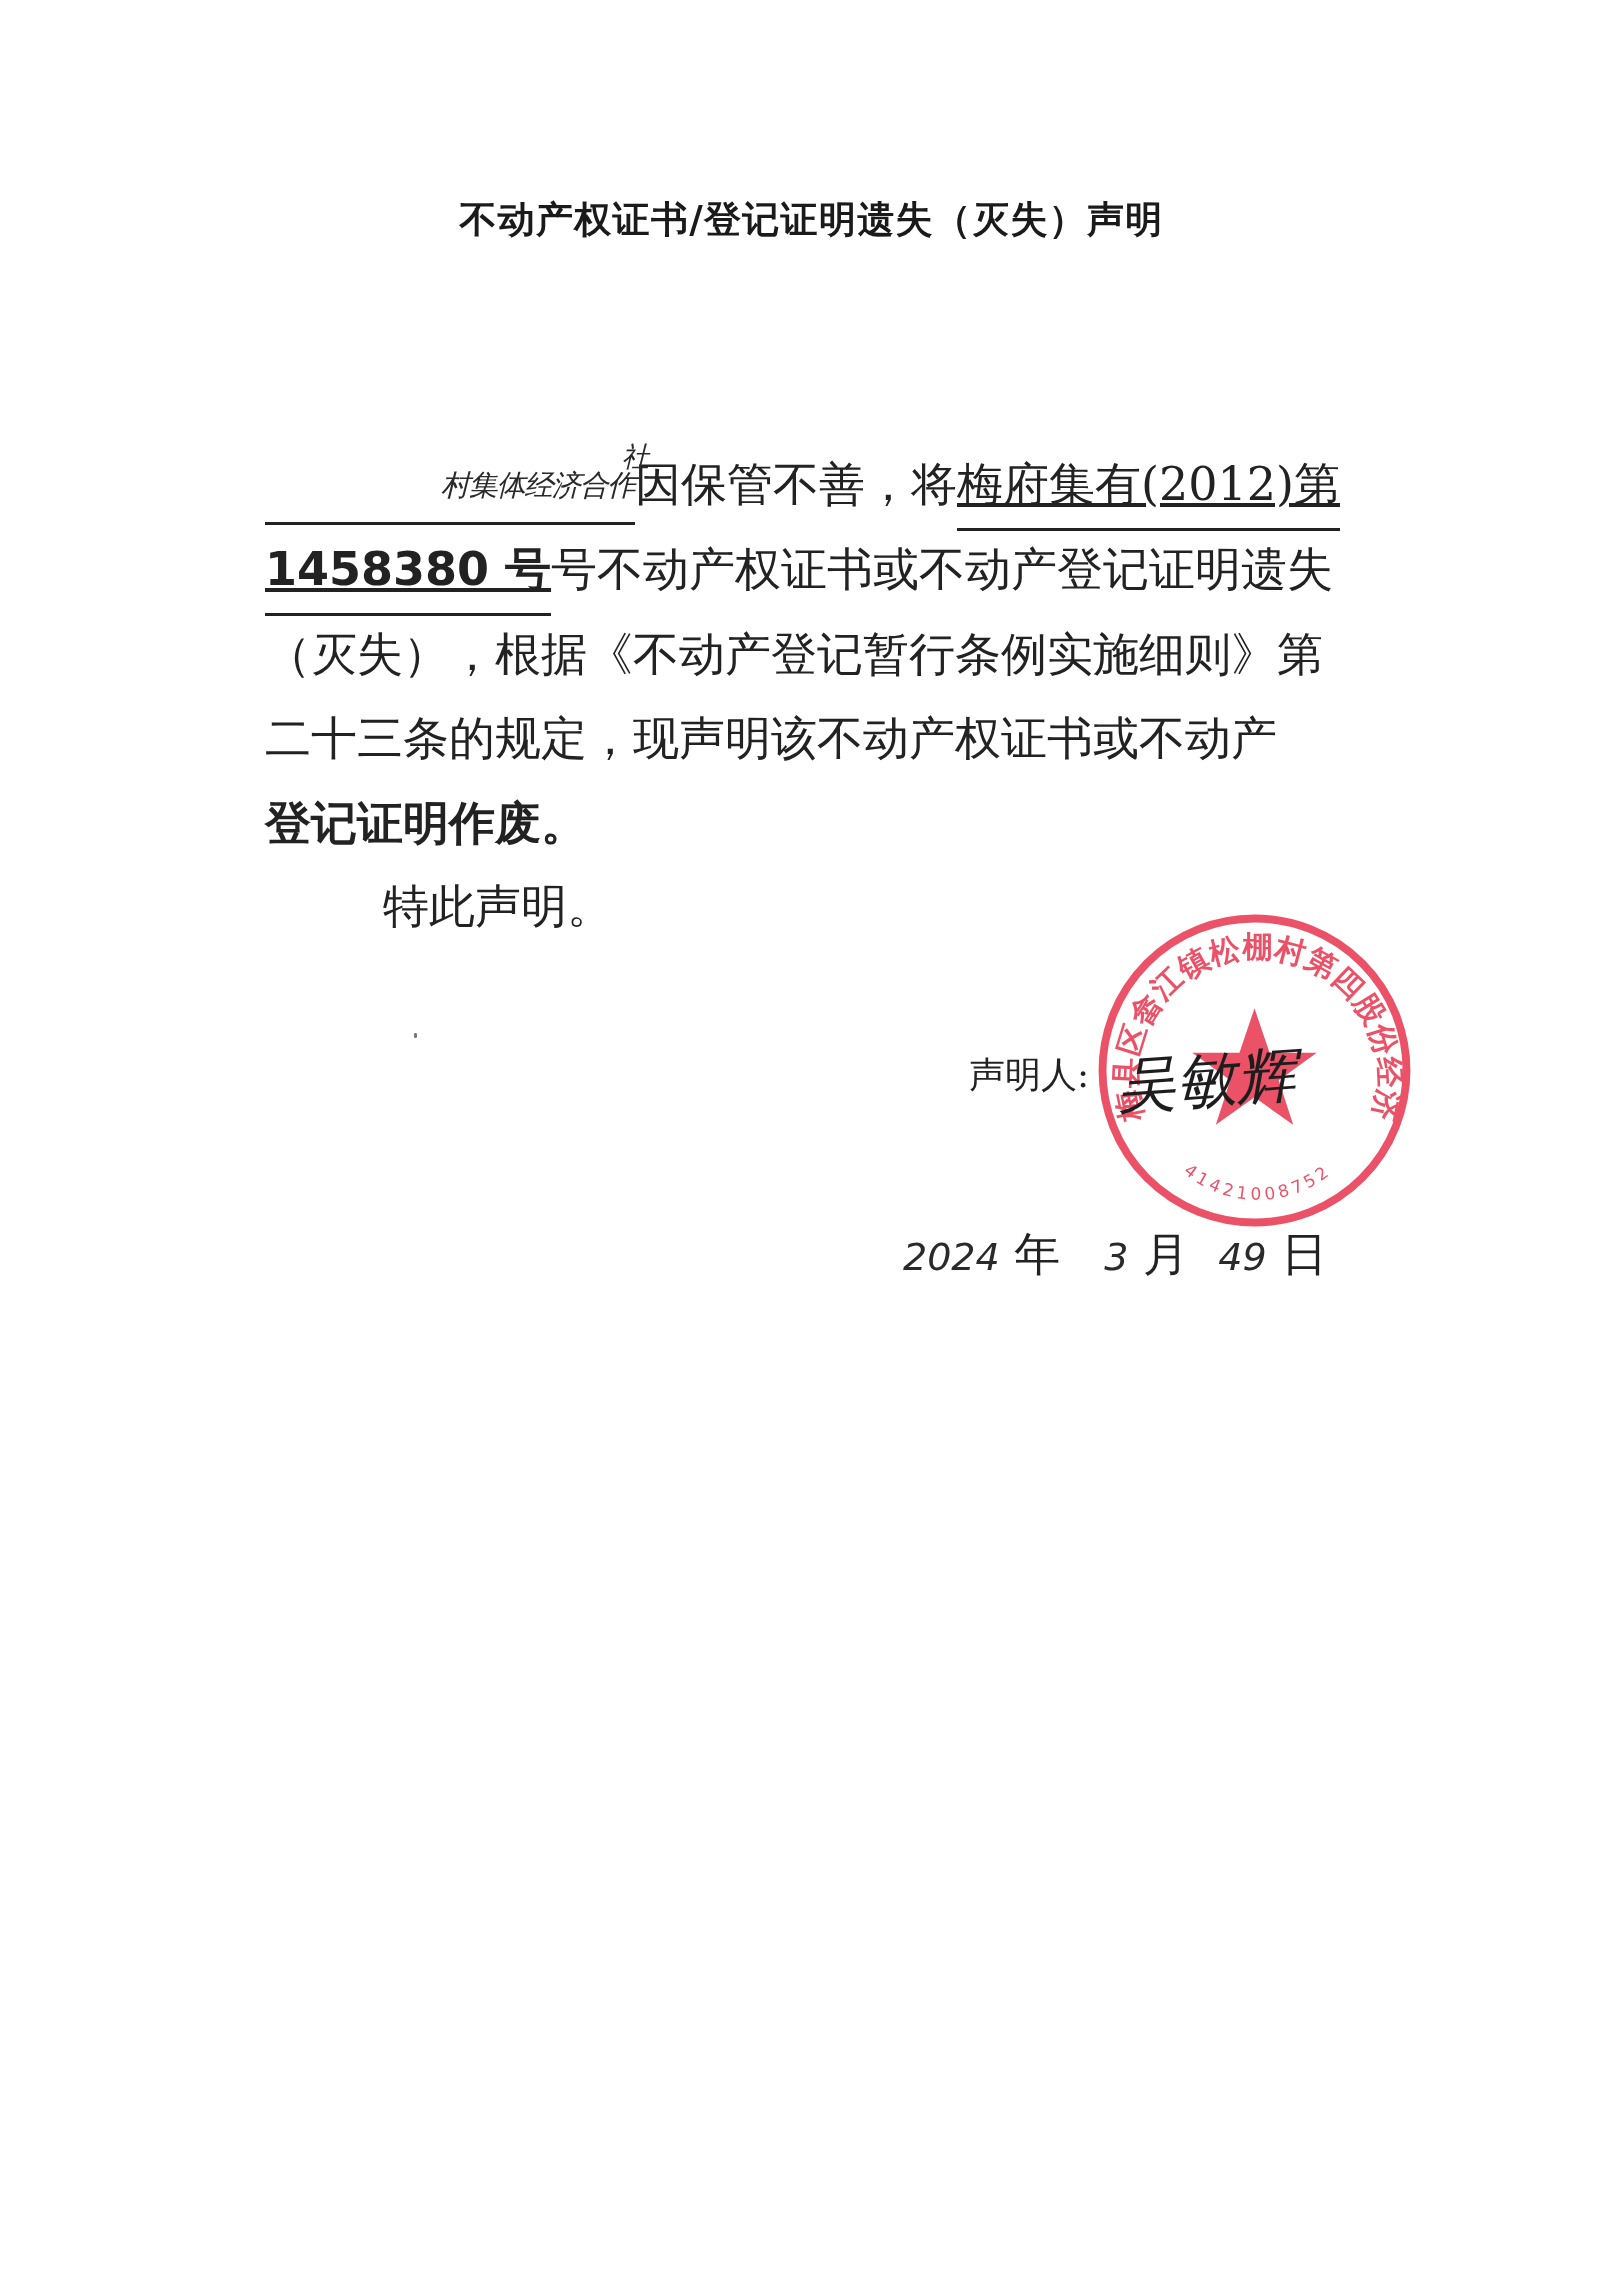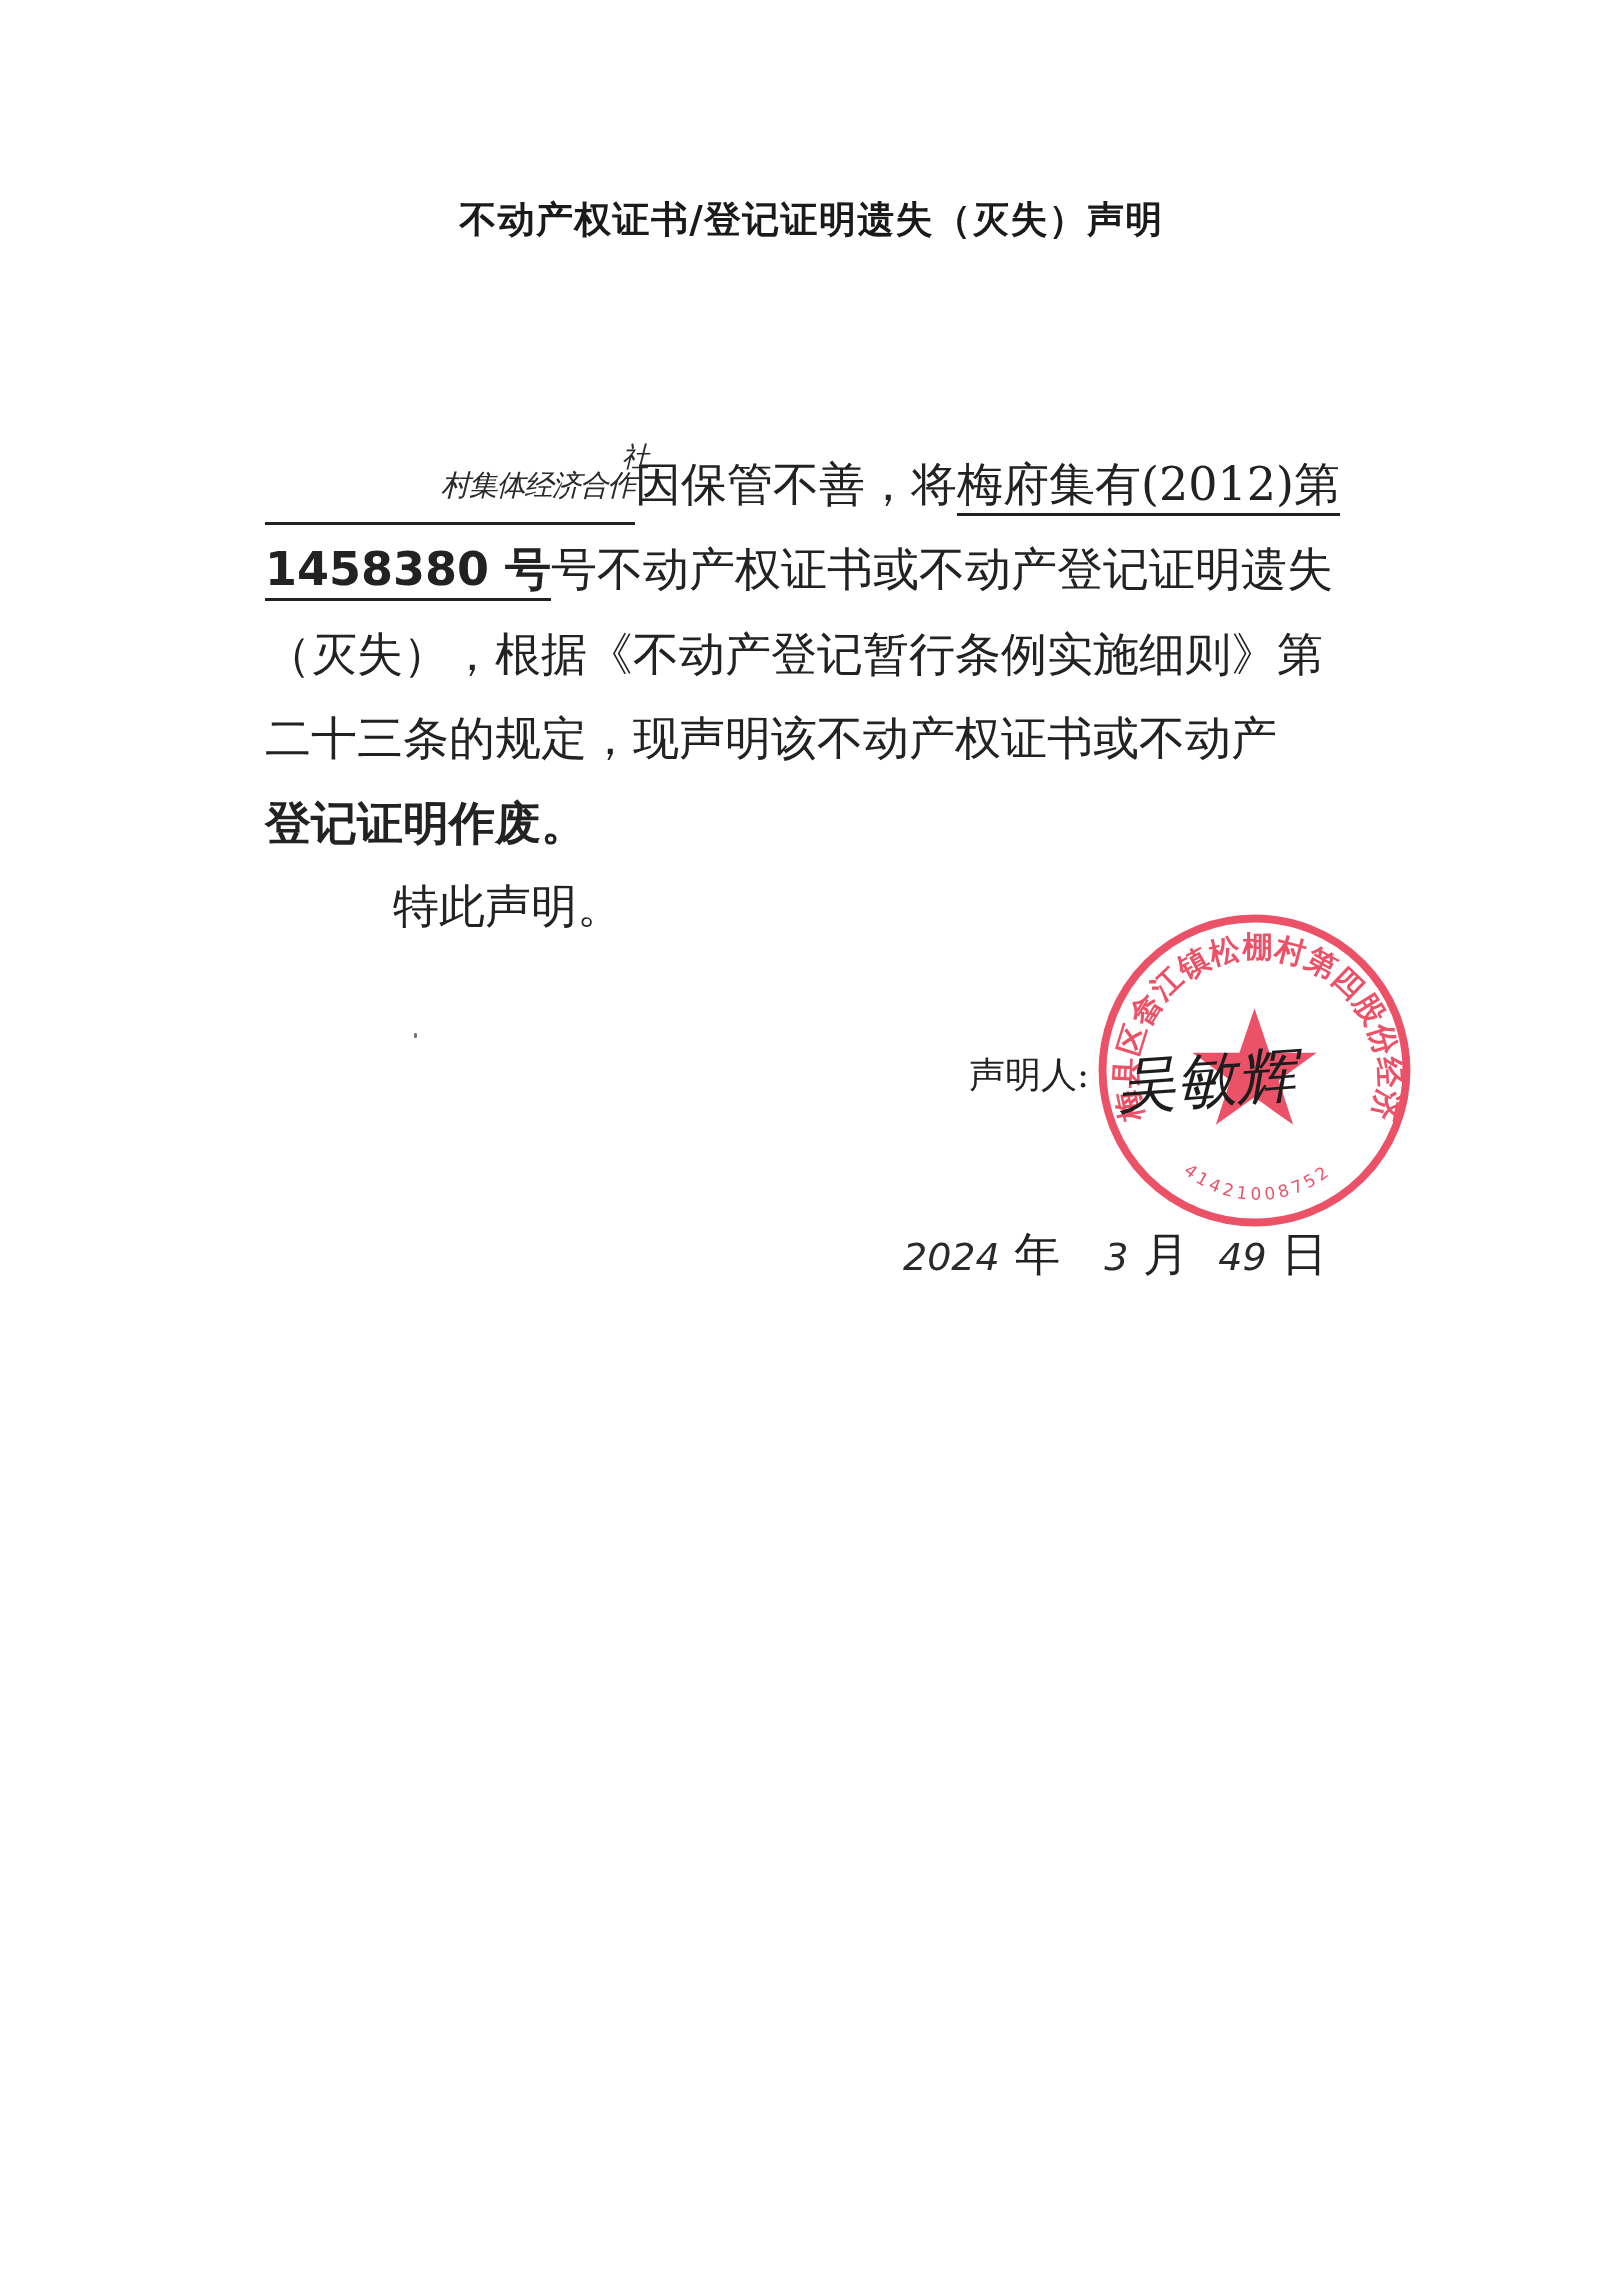--- a/index.html
+++ b/index.html
@@ -8,27 +8,27 @@
   .title { position:absolute; left:0; width:1623px; top:195px; text-align:center;
            font-family:"DejaVu Sans", "Liberation Sans", sans-serif; font-weight:bold;
            font-size:37px; letter-spacing:1.3px; color:#1a1a1a; }
   .line { position:absolute; left:265px; width:1106px; font-size:46px; line-height:65px;
           white-space:nowrap; color:#222; }
   .l1 { top:452px; }
   .l2 { top:537px; }
   .l3 { top:622px; }
   .l4 { top:706px; }
   .l5 { top:791px;font-weight:bold; }
-  .l6 { top:874px; left:393px; }
+  .l6 { top:874px; left:383px; }
   .blank { display:inline-block; width:370px; border-bottom:3.9px solid #222; height:52px;
            vertical-align:bottom; position:relative; margin-bottom:-6.5px; }
   .hand { font-family:"DejaVu Sans", sans-serif; font-style:italic; color:#2a2a2a; }
   .blank .hand { position:absolute; right:0; bottom:3.9px; font-size:29px; letter-spacing:-1.3px; }
   .blank .insert { position:absolute; right:-13px; top:-46px; font-size:27.5px; }
-  .u { border-bottom:3.9px solid #222; padding-bottom:2px; }
+  .u { border-bottom:3.9px solid #222; padding-bottom:17px;text-decoration:underline; }
   .num { font-family:"DejaVu Sans", sans-serif; font-weight:bold; }
   .declarant { position:absolute; left:969px; top:1051px; font-size:36px; color:#222; white-space:nowrap; }
   .sig { position:absolute; left:1116px; top:1041px; font-size:60px; font-family:"DejaVu Serif", serif;
          font-style:italic; color:#1d1d1d; transform:rotate(-4deg); z-index:3; }
   .date { position:absolute; left:903px; top:1224px; font-size:46px; white-space:nowrap; color:#222; }
   .date .hand { font-size:38px; }
   .stamp { position:absolute; left:1094px; top:910px; width:321px; height:321px; z-index:2; opacity:0.85; }
   .speck { position:absolute; left:414px; top:1033px; width:3.3px; height:4.6px; background:#777; border-radius:1.3px; }
 </style>
 </head>

